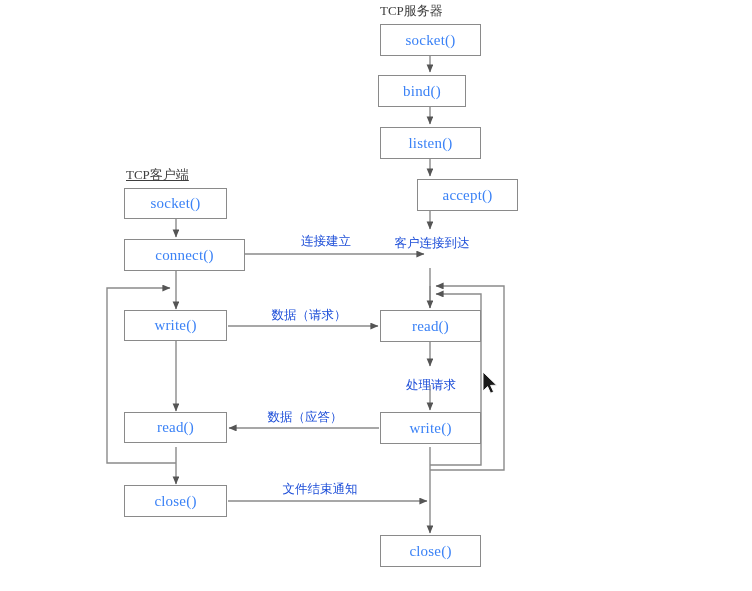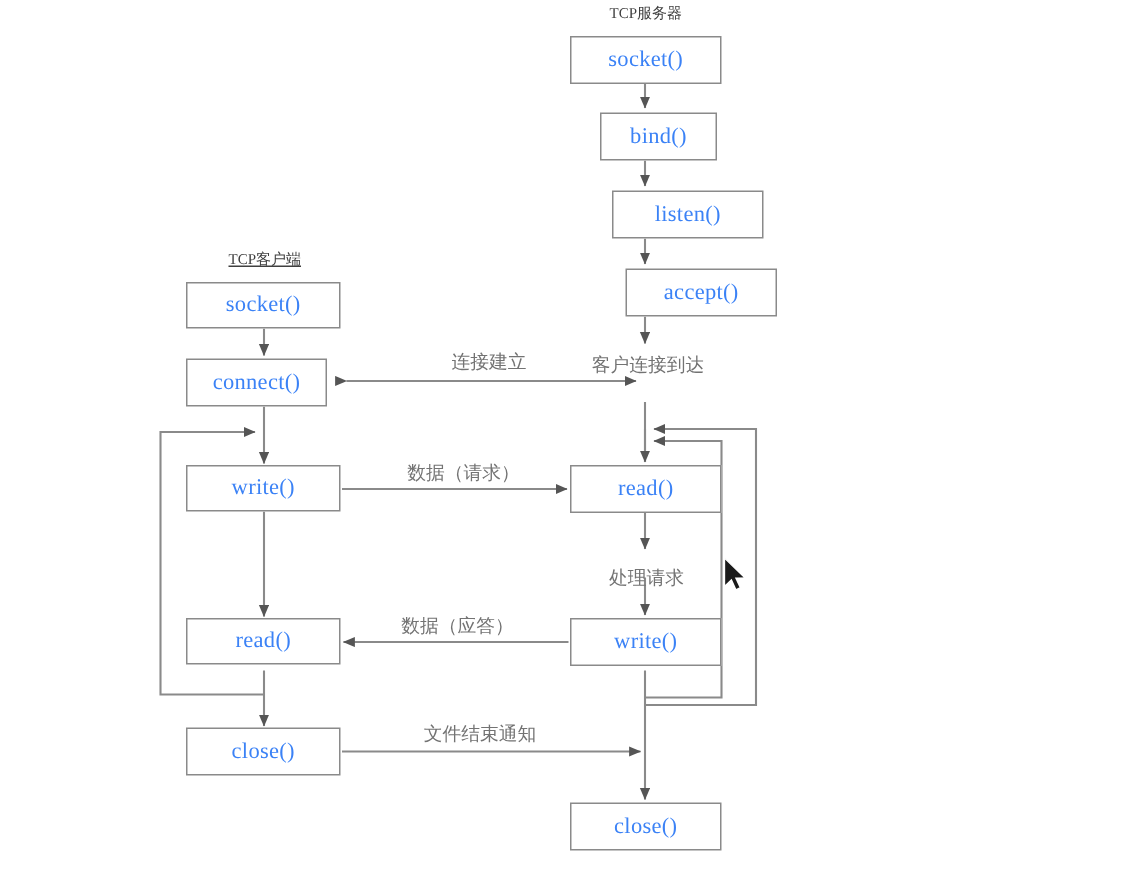--- a/index.html
+++ b/index.html
@@ -30,27 +30,27 @@
     display: flex;
     align-items: center;
     justify-content: center;
     color: #3b82f6;
     font-size: 15px;
     letter-spacing: 0.2px;
   }
   .col-title {
     position: absolute;
     color: #3f3f3f;
-    font-size: 10px;
-    text-align: center;
+    font-size: 13px;
+    text-align: left;
     white-space: nowrap;
   }
   .edge-label {
     position: absolute;
-    color: #737373;
+    color: #1d4ed8;
     font-size: 12.5px;
     text-align: center;
     white-space: nowrap;
     line-height: 17px;
   }
   .edge-label.two-line {
     line-height: 19px;
   }
   #cursor-layer {
     position: absolute;
@@ -111,35 +111,35 @@
 
     </g>
   </svg>
 
   <div class="col-title" style="left:380px; top:2px; width:101px;">TCP服务器</div>
 
   <div class="col-title" style="left:126px; top:166px; width:101px;text-decoration:underline;">TCP客户端</div>
 
   <div class="node-box" style="left:380px; top:24px; width:101px; height:32px;">socket()</div>
 
-  <div class="node-box" style="left:400px; top:75px; width:78px; height:32px;">bind()</div>
+  <div class="node-box" style="left:378px; top:75px; width:88px; height:32px;">bind()</div>
 
-  <div class="node-box" style="left:380px; top:127px; width:101px; height:32px;margin-left:28px;">listen()</div>
+  <div class="node-box" style="left:380px; top:127px; width:101px; height:32px;">listen()</div>
 
   <div class="node-box" style="left:380px; top:179px; width:101px; height:32px;margin-left:37px;">accept()</div>
 
   <div class="node-box" style="left:380px; top:310px; width:101px; height:32px;">read()</div>
 
   <div class="node-box" style="left:380px; top:412px; width:101px; height:32px;">write()</div>
 
   <div class="node-box" style="left:380px; top:535px; width:101px; height:32px;">close()</div>
 
   <div class="node-box" style="left:124px; top:188px; width:103px; height:31px;">socket()</div>
 
-  <div class="node-box" style="left:124px; top:239px; width:94px; height:32px;">connect()</div>
+  <div class="node-box" style="left:124px; top:239px; width:121px; height:32px;">connect()</div>
 
   <div class="node-box" style="left:124px; top:310px; width:103px; height:31px;">write()</div>
 
   <div class="node-box" style="left:124px; top:412px; width:103px; height:31px;">read()</div>
 
   <div class="node-box" style="left:124px; top:485px; width:103px; height:32px;">close()</div>
 
   <div class="edge-label two-line" style="left:240px; top:232px; width:172px;">
     <div>连接建立</div>
   </div>

